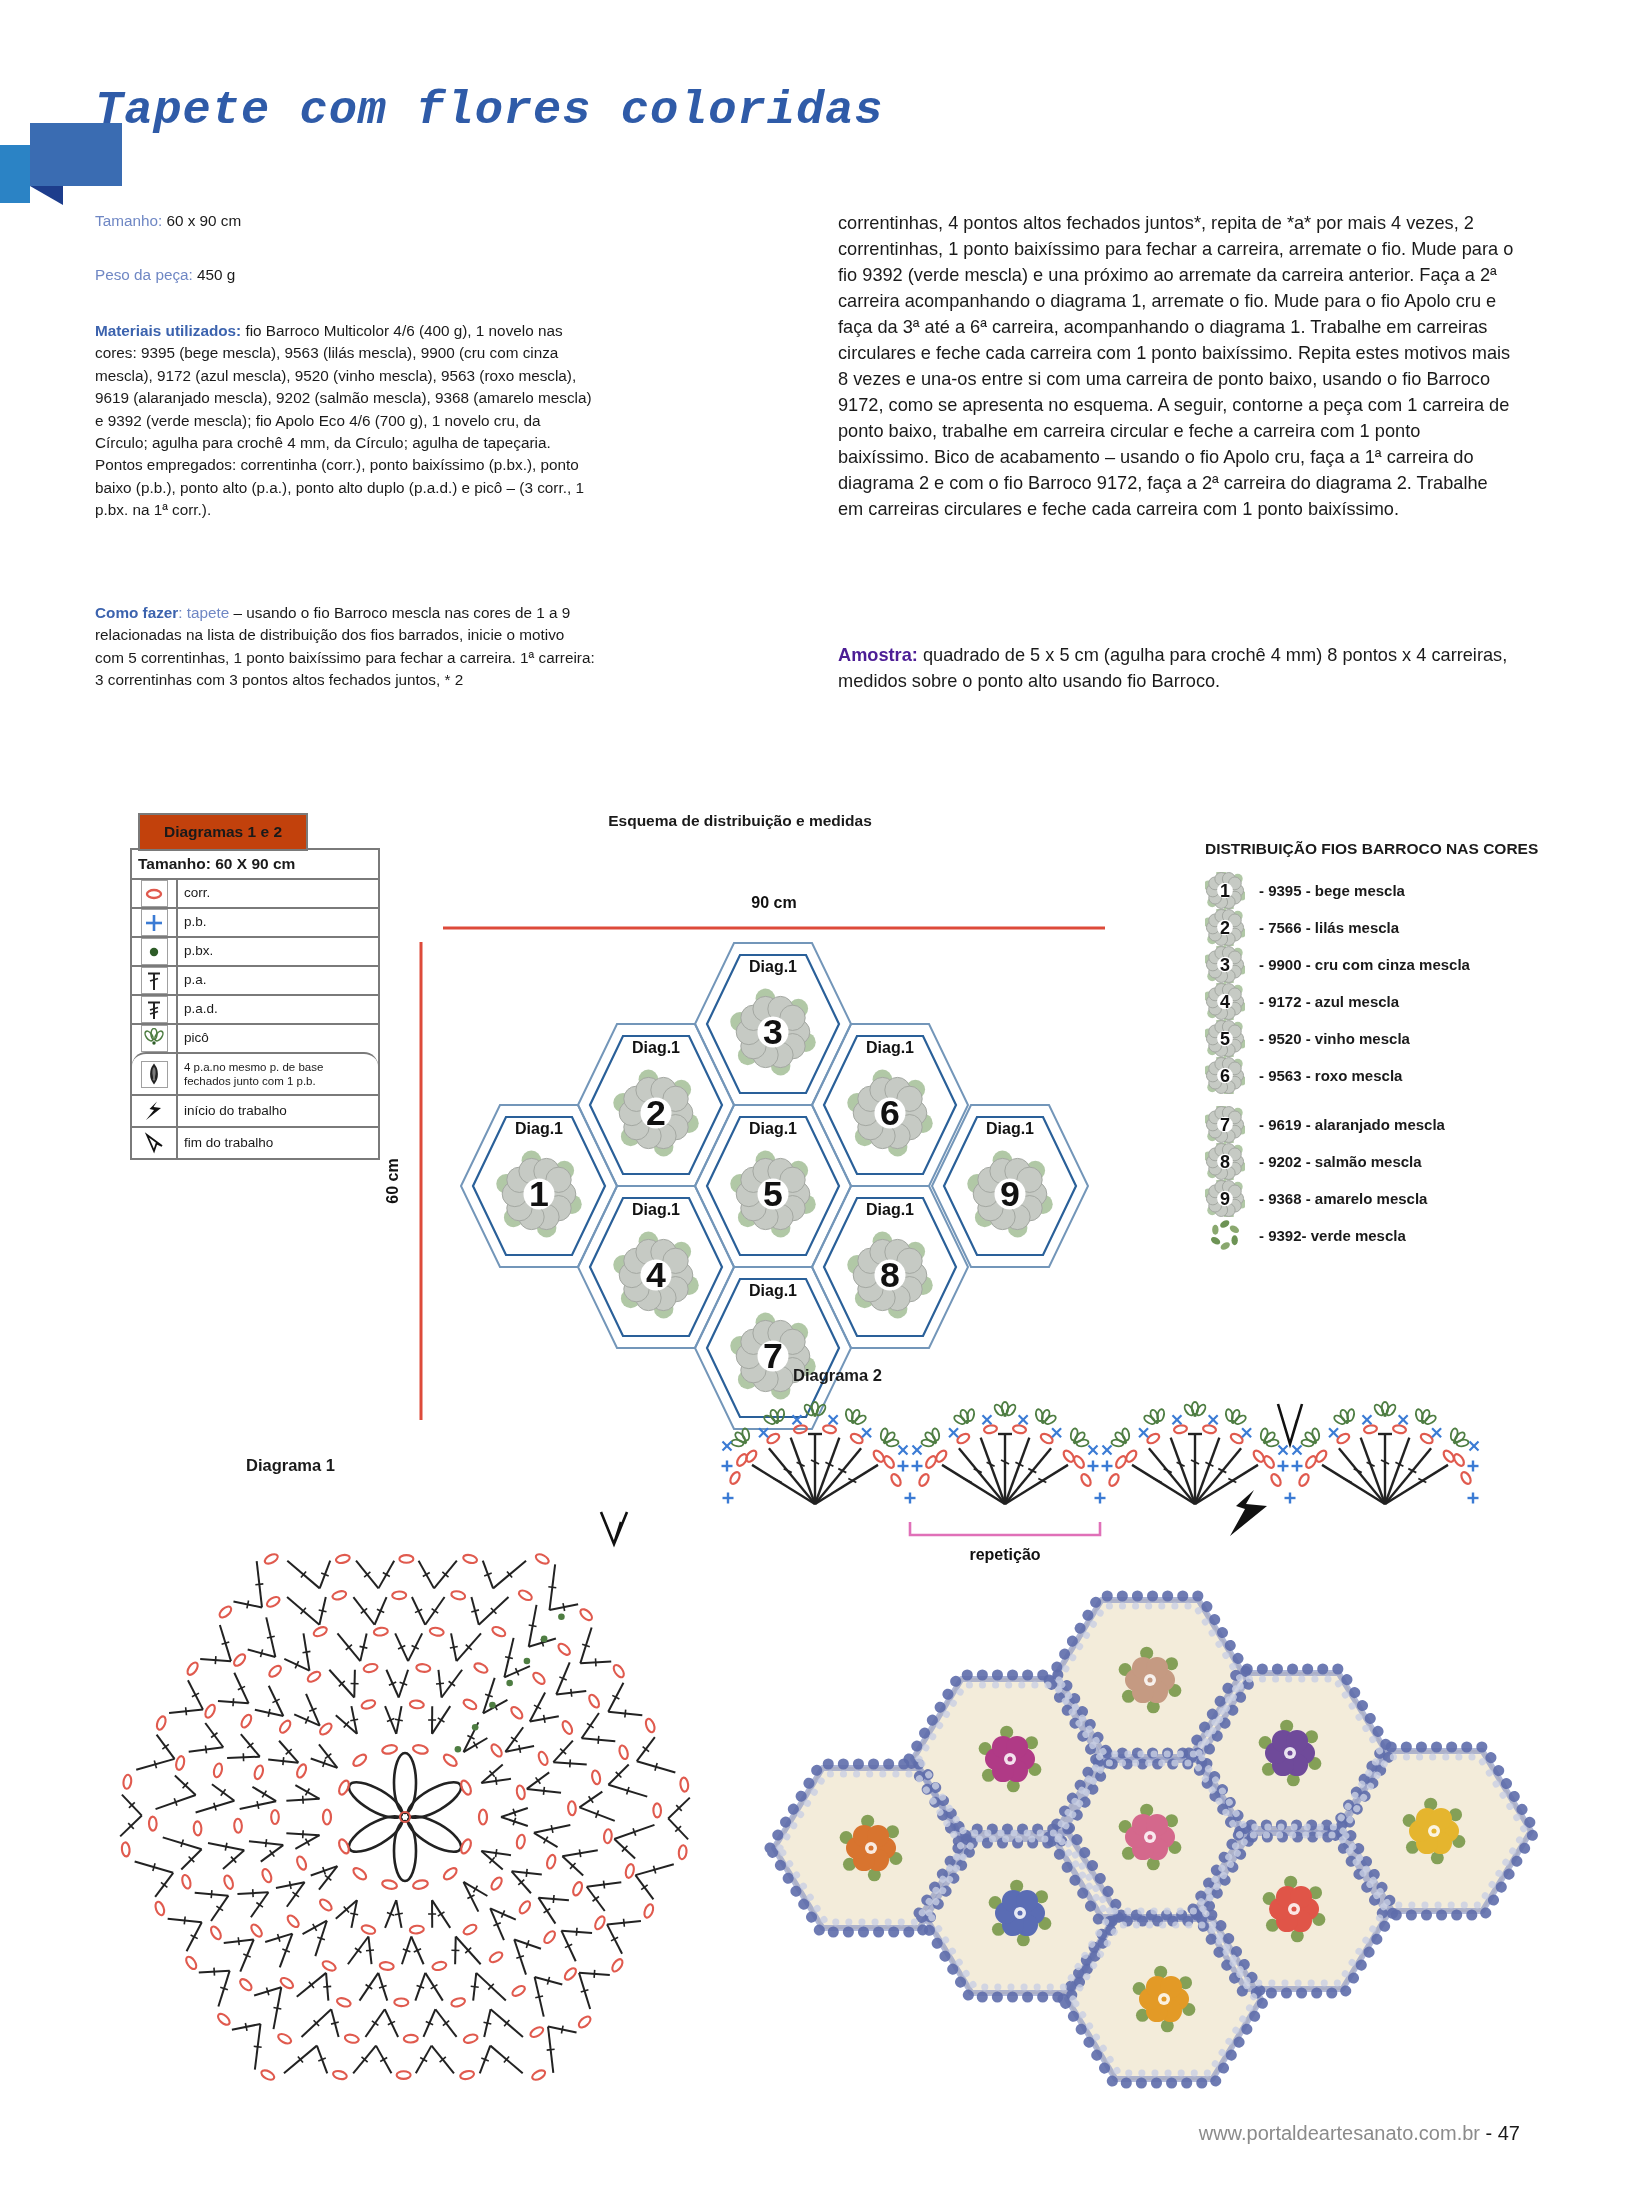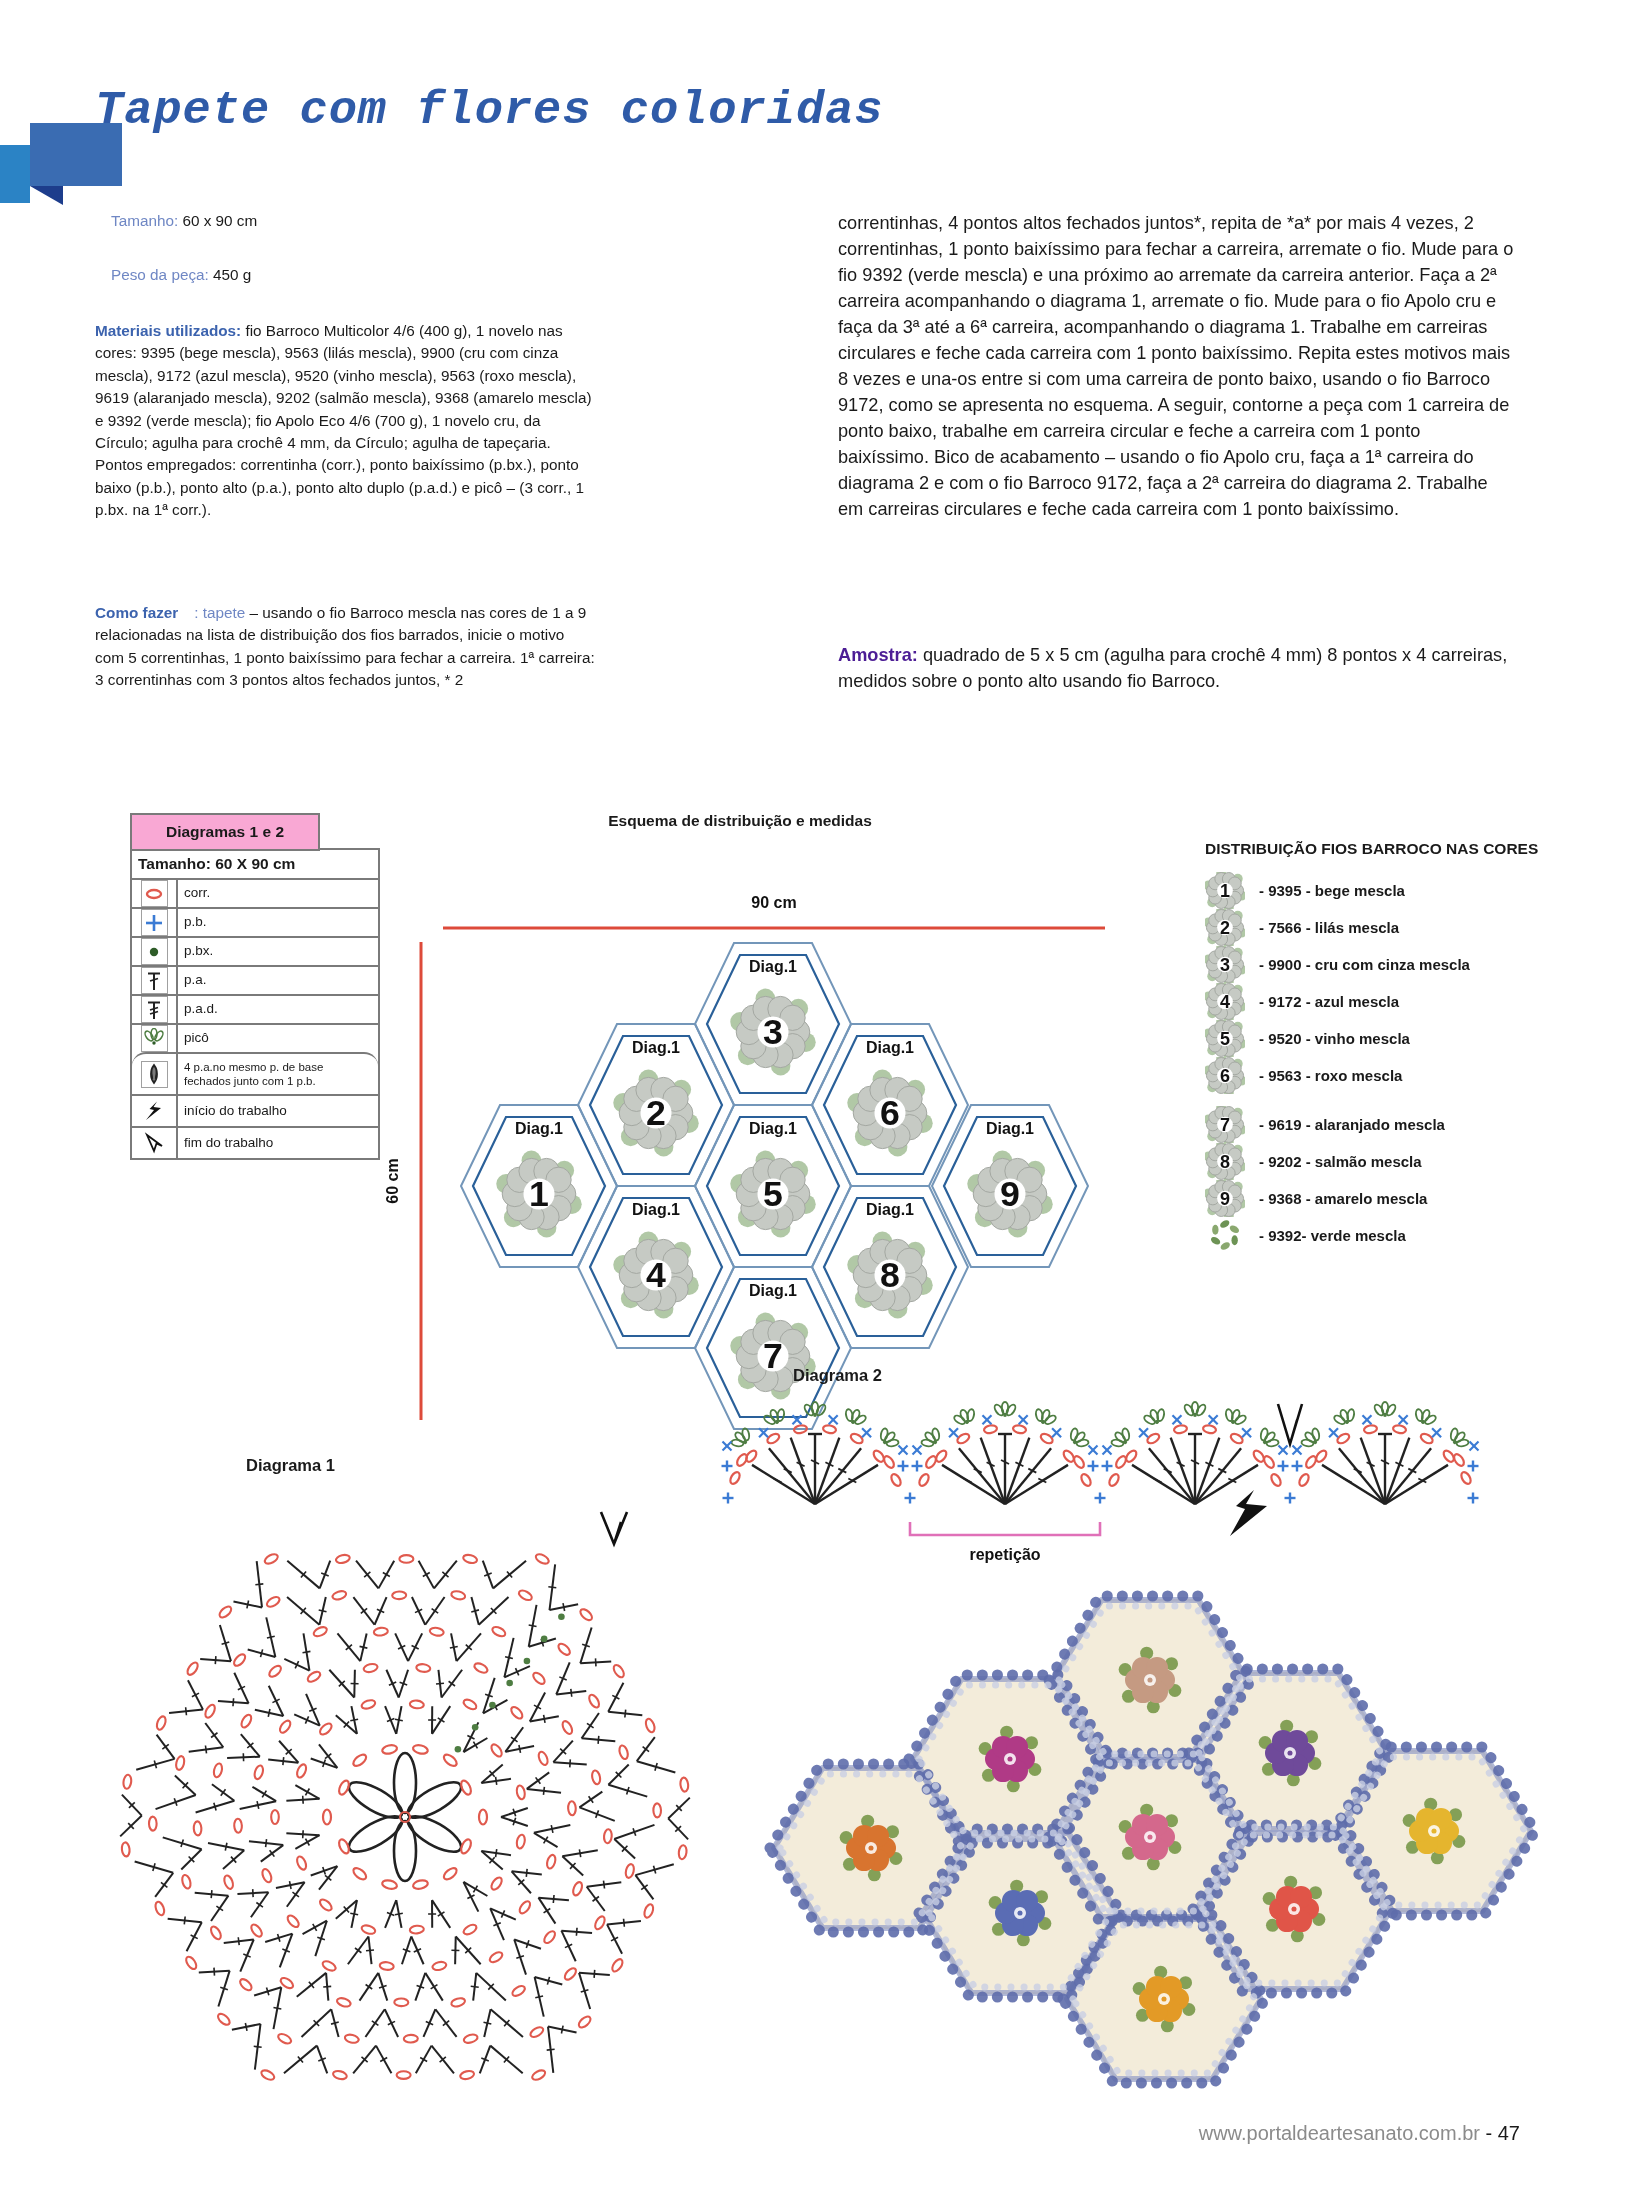--- a/index.html
+++ b/index.html
@@ -11,25 +11,25 @@
   #flag-main{left:30px;top:123px;width:92px;height:63px;}
   #flag-fold{left:30px;top:186px;width:0;height:0;border-left:33px solid transparent;border-top:19px solid transparent;}
   
   #page-title{left:95px;top:84px;width:700px;font-family:Liberation Mono, monospace;font-style:italic;
               font-weight:600;font-size:47px;letter-spacing:1px;white-space:nowrap;}
   
   .leftcol{left:95px;width:500px;font-size:15.3px;line-height:22.4px;}
   .rightcol{left:838px;width:678px;font-size:18.2px;line-height:26px;}
   p{margin:0;}
   .lbl{font-weight:bold;}
-  .lbl-light{font-weight:normal;margin-left:16px;}
+  .lbl-light{font-weight:normal;}
   
   #legend-wrap{left:130px;top:813px;width:250px;}
-  #legend-header{position:relative;left:0;width:150px;border:2.5px solid #7a7a7a;background:#f9a8d4;
-                 font-weight:bold;font-size:15.5px;text-align:center;padding:8px 18px;z-index:2;}
+  #legend-header{position:relative;left:8px;width:150px;border:2.5px solid #7a7a7a;background:#c2410c;
+                 font-weight:bold;font-size:15.5px;text-align:center;padding:8px 8px;z-index:2;}
   #legend-table{position:relative;top:-3px;border:2.5px solid #7a7a7a;background:#fff;z-index:1;}
   .lg-row{display:flex;align-items:stretch;border-top:2.5px solid #7a7a7a;}
   .lg-row:first-child{border-top:none;}
   .lg-size{font-weight:bold;font-size:15.5px;padding:5px 6px;}
   .lg-icon-cell{width:44px;display:flex;align-items:center;justify-content:center;
                 border-right:2.5px solid #7a7a7a;padding:3px 0;}
   .lg-icon-box{width:25px;height:25px;border:1.5px solid #a0a0a0;display:flex;align-items:center;justify-content:center;}
   .lg-label-cell{flex:1;display:flex;align-items:center;font-size:13.5px;padding:2px 6px;line-height:14.5px;}
   
   #scheme-title{left:460px;top:812px;width:560px;text-align:center;font-weight:bold;font-size:15.5px;}

